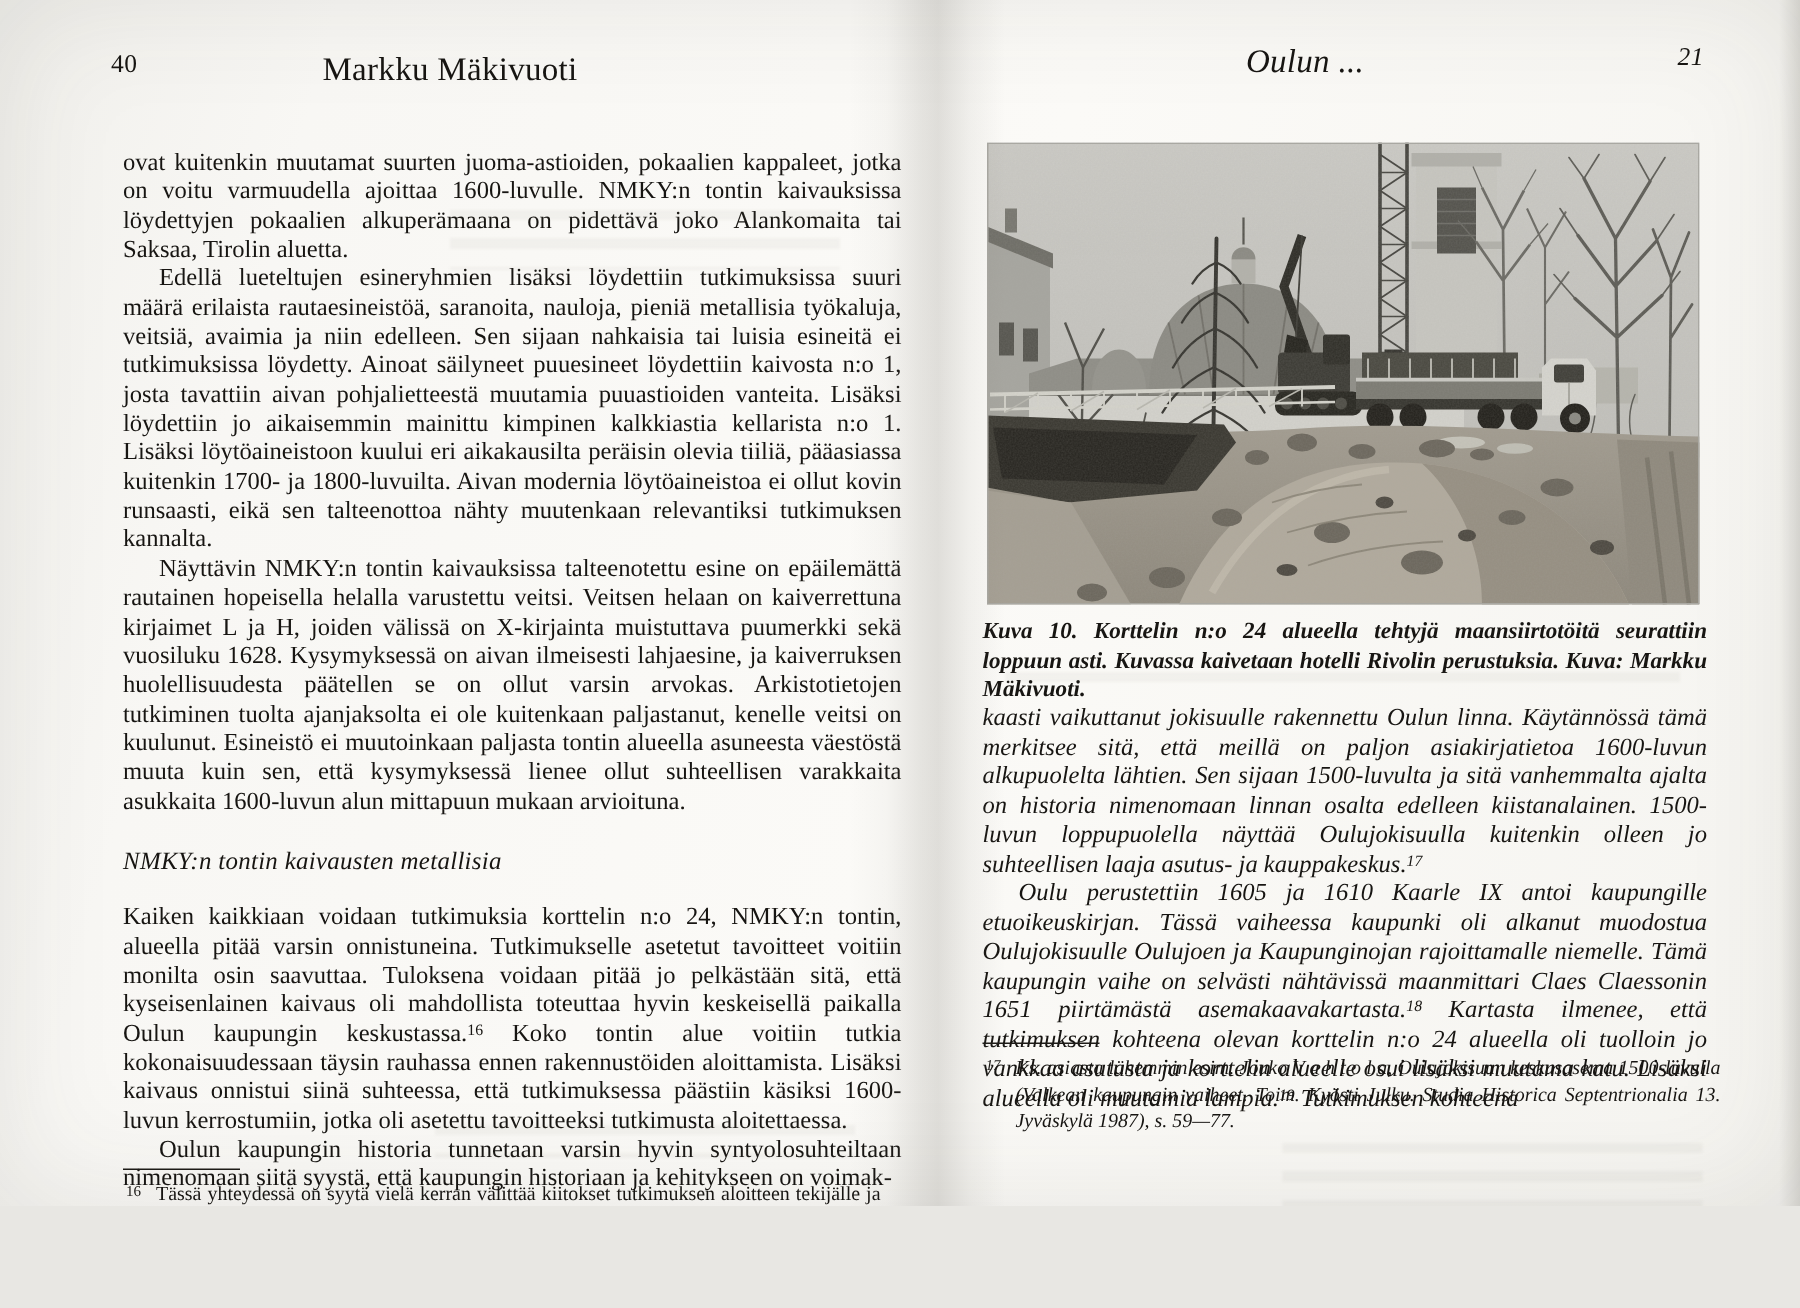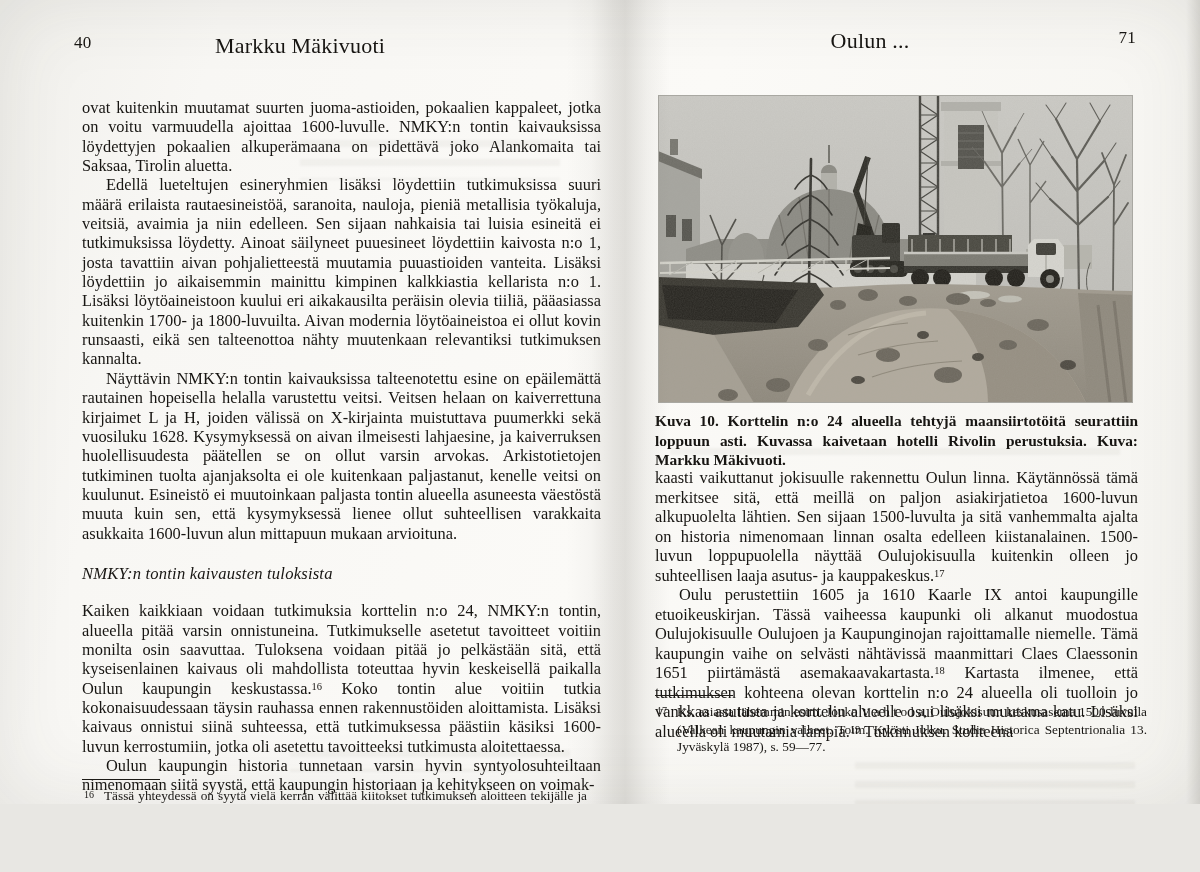--- a/index.html
+++ b/index.html
@@ -5,21 +5,21 @@
 <style>
   html,body{margin:0;padding:0;background:#e8e7e3;}
   .scan{
     position:relative;width:1200px;height:804px;overflow:hidden;
     background:linear-gradient(105deg,#f1f0ec 0%,#f8f7f4 16%,#fbfaf7 52%,#f5f4f0 100%);
     box-shadow:inset 0 0 80px rgba(60,56,46,.10);
     font-family:"Liberation Serif","DejaVu Serif",serif;color:#171512;
   }
   .page{position:absolute;top:0;height:872px;width:600px;}
   .page-left{left:0;}
-  .page-right{left:600px;}
+  .page-right{left:600px;font-style:italic;}
   .gutter{position:absolute;left:566px;top:0;width:104px;height:872px;pointer-events:none;
     background:linear-gradient(90deg,rgba(104,101,92,0) 0%,rgba(104,101,92,.04) 24%,rgba(104,101,92,.15) 46%,rgba(104,101,92,.19) 57%,rgba(104,101,92,.07) 78%,rgba(104,101,92,0) 100%);}
   .edge-right{position:absolute;right:0;top:0;width:14px;height:872px;pointer-events:none;
     background:linear-gradient(270deg,rgba(88,85,76,.16),rgba(88,85,76,0));}
   .edge-bottom{position:absolute;left:0;bottom:0;width:600px;height:10px;pointer-events:none;
     background:linear-gradient(0deg,rgba(88,85,76,.12),rgba(88,85,76,0));}
 
   .pagenum{position:absolute;font-size:17px;letter-spacing:.3px;}
   .pn-left{left:74px;top:33px;}
   .pn-right{right:64px;top:28px;}
@@ -61,42 +61,42 @@
   <div class="page page-left">
     <div class="pagenum pn-left">40</div>
     <div class="running running-left">Markku Mäkivuoti</div>
 
     <div class="column col-left">
       <div>
           <p class="para">ovat kuitenkin muutamat suurten juoma-astioiden, pokaalien kappaleet, jotka on voitu varmuudella ajoittaa 1600-luvulle. NMKY:n tontin kaivauksissa löydettyjen pokaalien alkuperämaana on pidettävä joko Alankomaita tai Saksaa, Tirolin aluetta.</p>
           <p class="para indent">Edellä lueteltujen esineryhmien lisäksi löydettiin tutkimuksissa suuri määrä erilaista rautaesineistöä, saranoita, nauloja, pieniä metallisia työkaluja, veitsiä, avaimia ja niin edelleen. Sen sijaan nahkaisia tai luisia esineitä ei tutkimuksissa löydetty. Ainoat säilyneet puuesineet löydettiin kaivosta n:o 1, josta tavattiin aivan pohjalietteestä muutamia puuastioiden vanteita. Lisäksi löydettiin jo aikaisemmin mainittu kimpinen kalkkiastia kellarista n:o 1. Lisäksi löytöaineistoon kuului eri aikakausilta peräisin olevia tiiliä, pääasiassa kuitenkin 1700- ja 1800-luvuilta. Aivan modernia löytöaineistoa ei ollut kovin runsaasti, eikä sen talteenottoa nähty muutenkaan relevantiksi tutkimuksen kannalta.</p>
           <p class="para indent">Näyttävin NMKY:n tontin kaivauksissa talteenotettu esine on epäilemättä rautainen hopeisella helalla varustettu veitsi. Veitsen helaan on kaiverrettuna kirjaimet L ja H, joiden välissä on X-kirjainta muistuttava puumerkki sekä vuosiluku 1628. Kysymyksessä on aivan ilmeisesti lahjaesine, ja kaiverruksen huolellisuudesta päätellen se on ollut varsin arvokas. Arkistotietojen tutkiminen tuolta ajanjaksolta ei ole kuitenkaan paljastanut, kenelle veitsi on kuulunut. Esineistö ei muutoinkaan paljasta tontin alueella asuneesta väestöstä muuta kuin sen, että kysymyksessä lienee ollut suhteellisen varakkaita asukkaita 1600-luvun alun mittapuun mukaan arvioituna.</p>
         </div>
-      <h3 class="section-heading">NMKY:n tontin kaivausten tuloksista</h3>
+      <h3 class="section-heading">NMKY:n tontin kaivausten metallisia</h3>
       <div>
           <p class="para">Kaiken kaikkiaan voidaan tutkimuksia korttelin n:o 24, NMKY:n tontin, alueella pitää varsin onnistuneina. Tutkimukselle asetetut tavoitteet voitiin monilta osin saavuttaa. Tuloksena voidaan pitää jo pelkästään sitä, että kyseisenlainen kaivaus oli mahdollista toteuttaa hyvin keskeisellä paikalla Oulun kaupungin keskustassa.<sup class="fnmark">16</sup> Koko tontin alue voitiin tutkia kokonaisuudessaan täysin rauhassa ennen rakennustöiden aloittamista. Lisäksi kaivaus onnistui siinä suhteessa, että tutkimuksessa päästiin käsiksi 1600-luvun kerrostumiin, jotka oli asetettu tavoitteeksi tutkimusta aloitettaessa.</p>
           <p class="para indent">Oulun kaupungin historia tunnetaan varsin hyvin syntyolosuhteiltaan nimenomaan siitä syystä, että kaupungin historiaan ja kehitykseen on voimak-</p>
         </div>
     </div>
 
     <div class="footnotes fn-left">
       <div class="fn-rule"></div>
       <div>
           <div class="fn"><span class="fn-num">16</span>Tässä yhteydessä on syytä vielä kerran välittää kiitokset tutkimuksen aloitteen tekijälle ja rahoittajalle, Insinöörirakentajat OY:lle (OMP-yhtymä). Tällainen rakennusliikkeen taholta osoitettu mielenkiinto kulttuuriperinnön vaalimisessa lienee ainutlaatuista Suomessa.</div>
         </div>
     </div>
 
     <div class="ghost" style="left:300px;top:140px;width:260px;height:40px;"></div>
     <div class="ghost" style="left:290px;top:750px;width:280px;height:22px;"></div>
     <div class="edge-bottom"></div>
   </div>
 
   <div class="page page-right">
     <div class="running running-right">Oulun ...</div>
-    <div class="pagenum pn-right">71</div>
+    <div class="pagenum pn-right">21</div>
 
     <figure class="photo">
       <svg viewBox="0 0 475 308" preserveAspectRatio="none" role="img">
         <defs>
           <linearGradient id="skyG" x1="0" y1="0" x2="0" y2="1">
             <stop offset="0" stop-color="#cccbc6"></stop>
               <stop offset="1" stop-color="#c2c1bc"></stop>
           </linearGradient>
           <linearGradient id="dirtG" x1="0" y1="0" x2="0" y2="1">
             <stop offset="0" stop-color="#a29c90"></stop>

